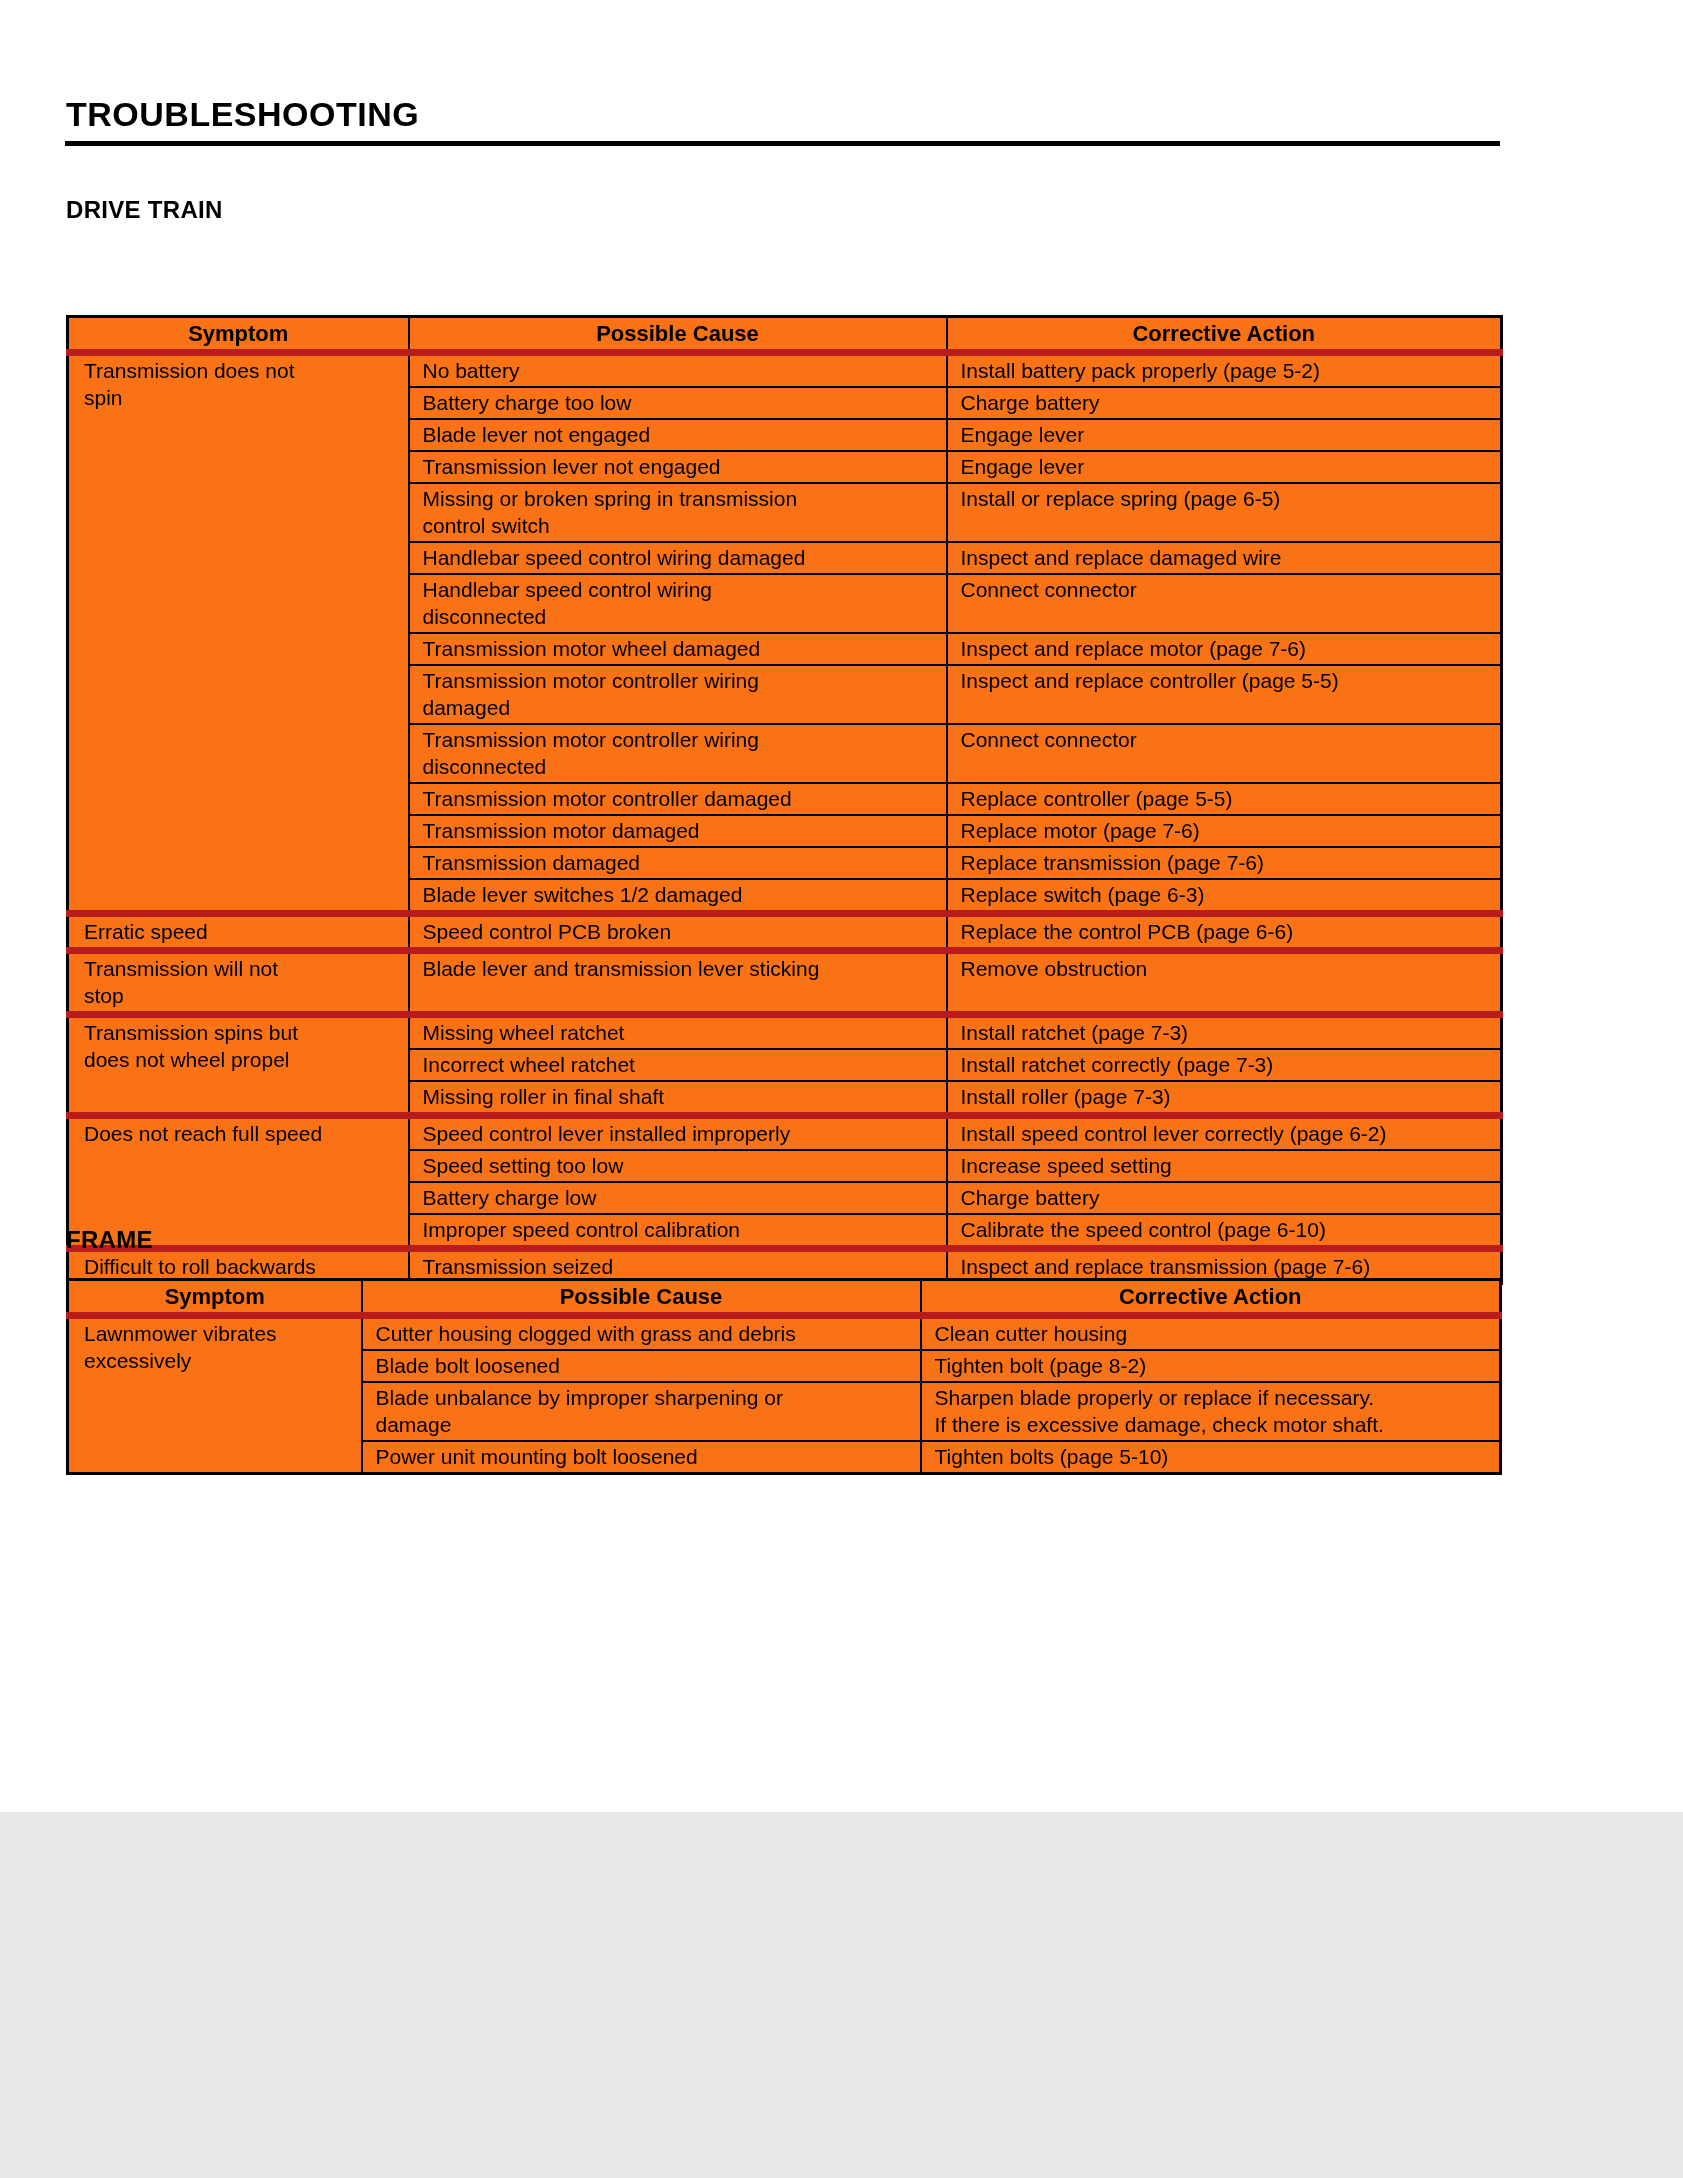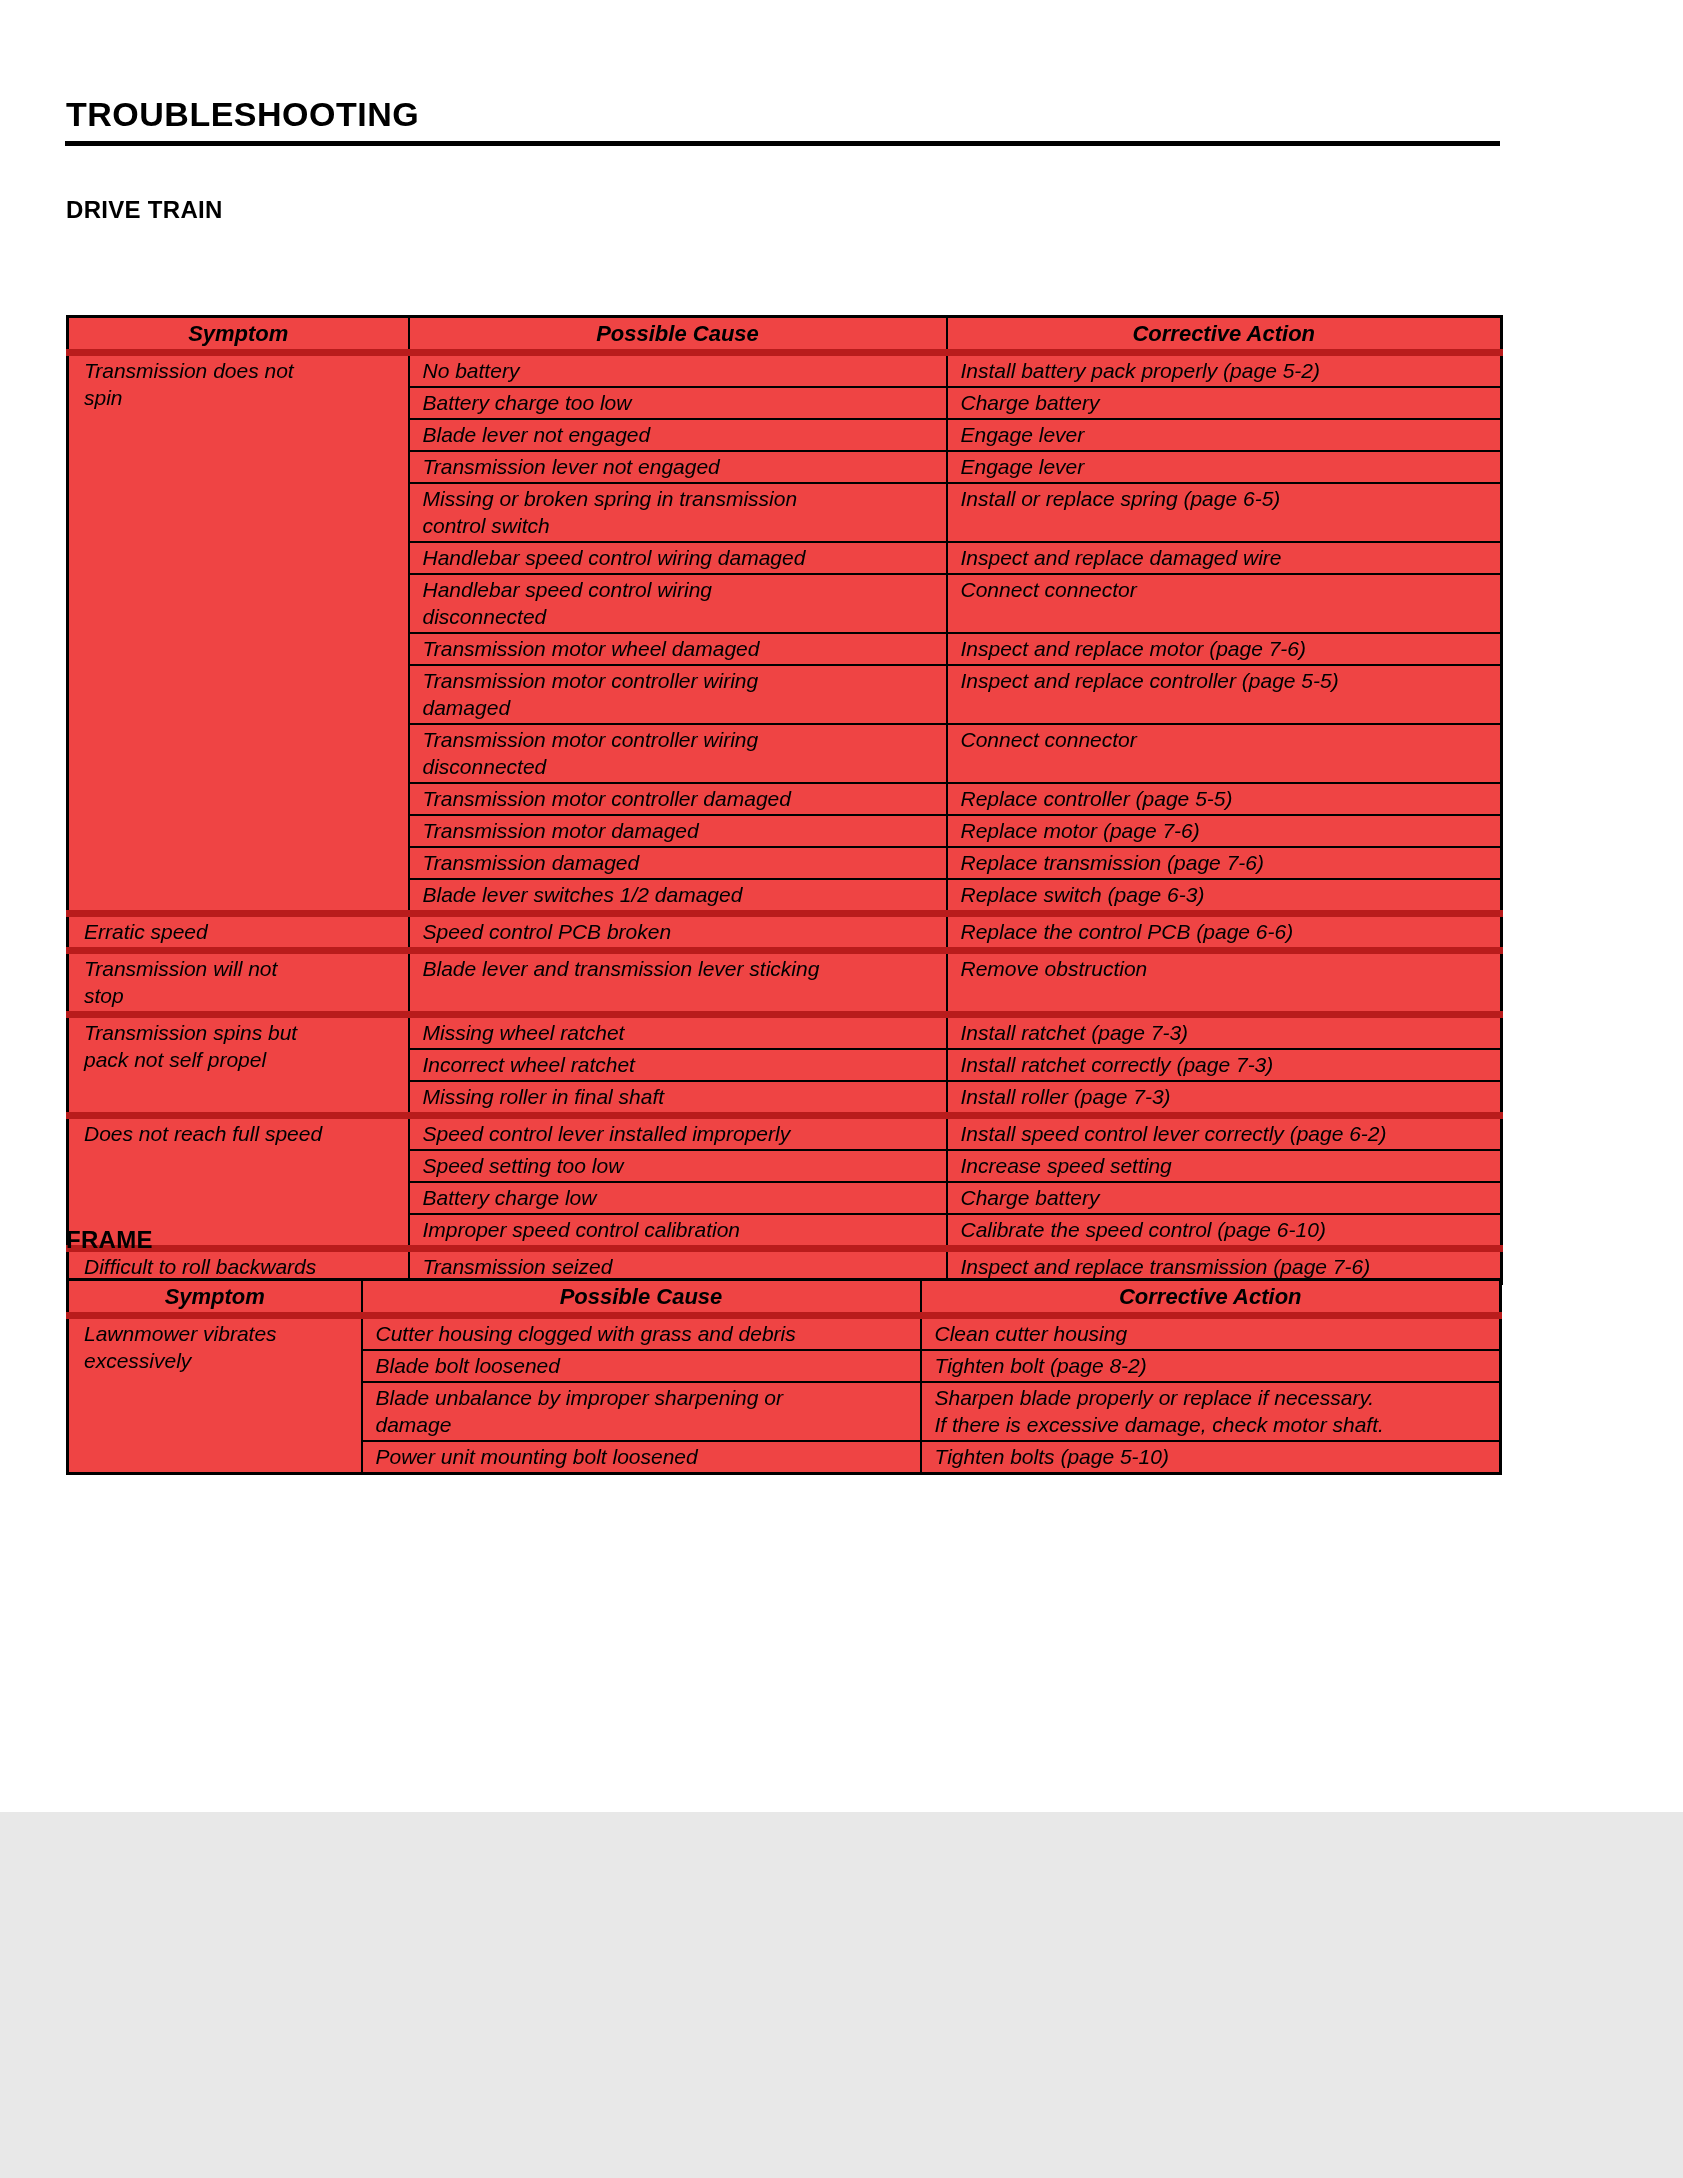--- a/index.html
+++ b/index.html
@@ -56,23 +56,22 @@
     width: 1465px;
     font-size: 21px;
     line-height: 28px;
     white-space: pre-line;
   }
   table.symptom-table {
     position: absolute;
     left: 66px;
     border-collapse: collapse;
     table-layout: fixed;
-    background: #ef4444;
+    background: #f97316;
     border: 3px solid #000000;
-    font-style: italic;
   }
   #drive-train-table { top: 315px; width: 1434px; }
   #frame-table { top: 1278px; width: 1434px; }
   .symptom-table th {
     border: 2px solid #000000;
     border-bottom: 3px solid #000000;
     font-size: 22px;
     font-weight: bold;
     text-align: center;
     padding: 2px 4px;
@@ -199,21 +198,21 @@
           <td>Replace the control PCB (page 6-6)</td>
         </tr>
         <tr class="group-start">
           <td class="symptom" rowspan="1">Transmission will not
 stop</td>
           <td>Blade lever and transmission lever sticking</td>
           <td>Remove obstruction</td>
         </tr>
         <tr class="group-start">
           <td class="symptom" rowspan="3">Transmission spins but
-pack not self propel</td>
+does not wheel propel</td>
           <td>Missing wheel ratchet</td>
           <td>Install ratchet (page 7-3)</td>
         </tr>
         <tr>
           <td>Incorrect wheel ratchet</td>
           <td>Install ratchet correctly (page 7-3)</td>
         </tr>
         <tr>
           <td>Missing roller in final shaft</td>
           <td>Install roller (page 7-3)</td>

